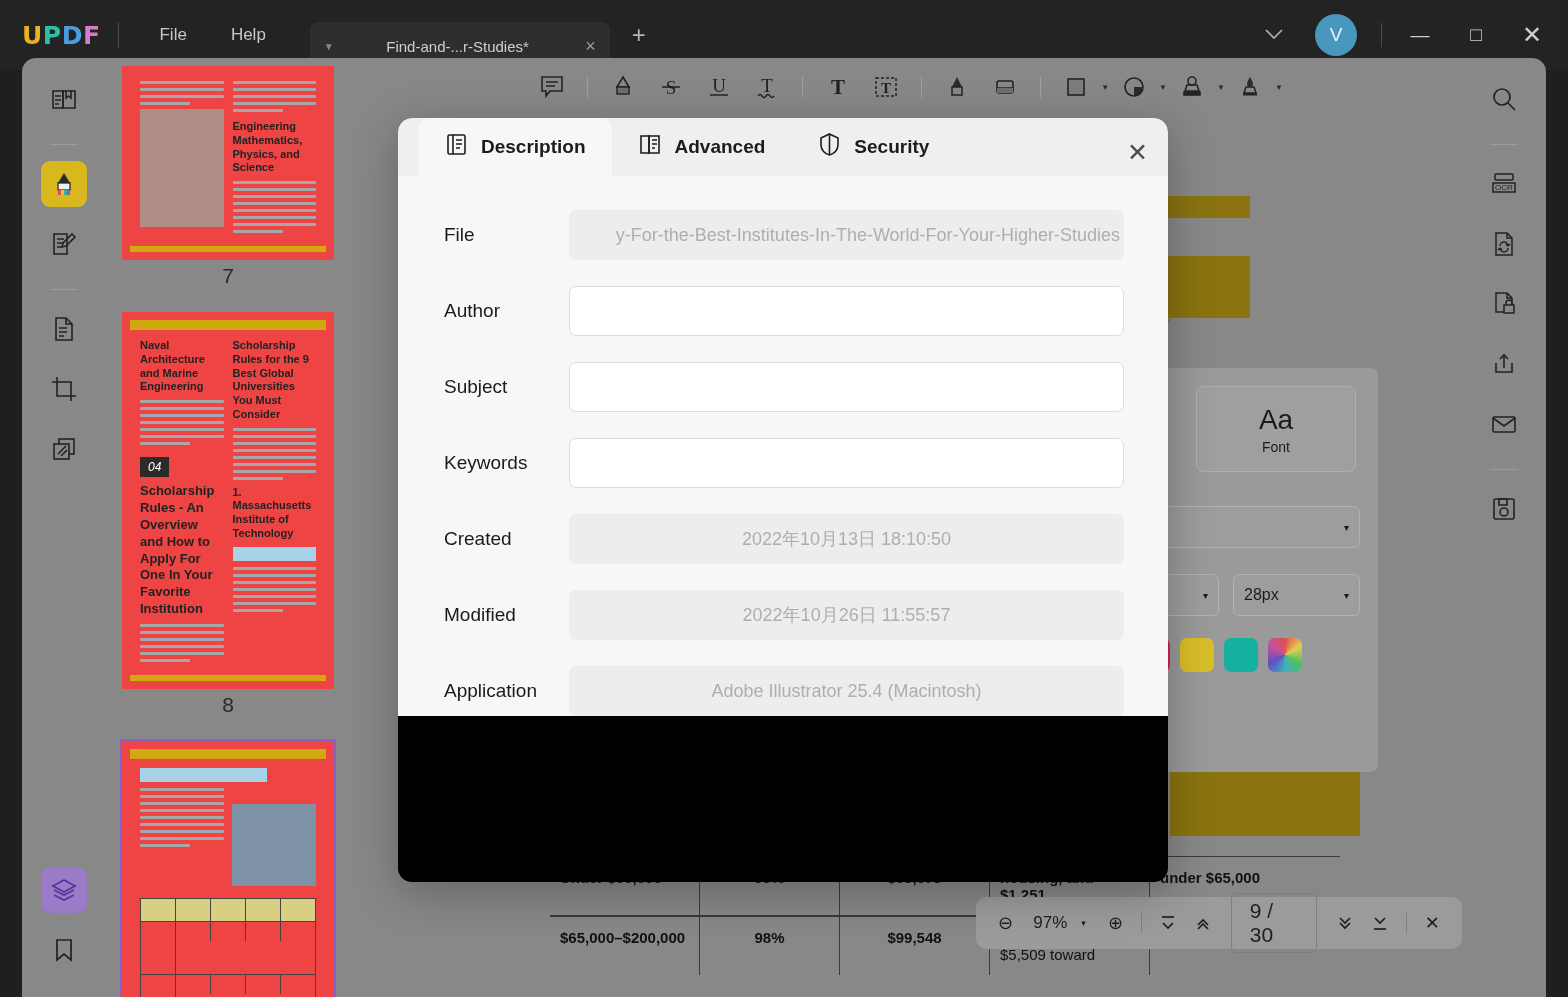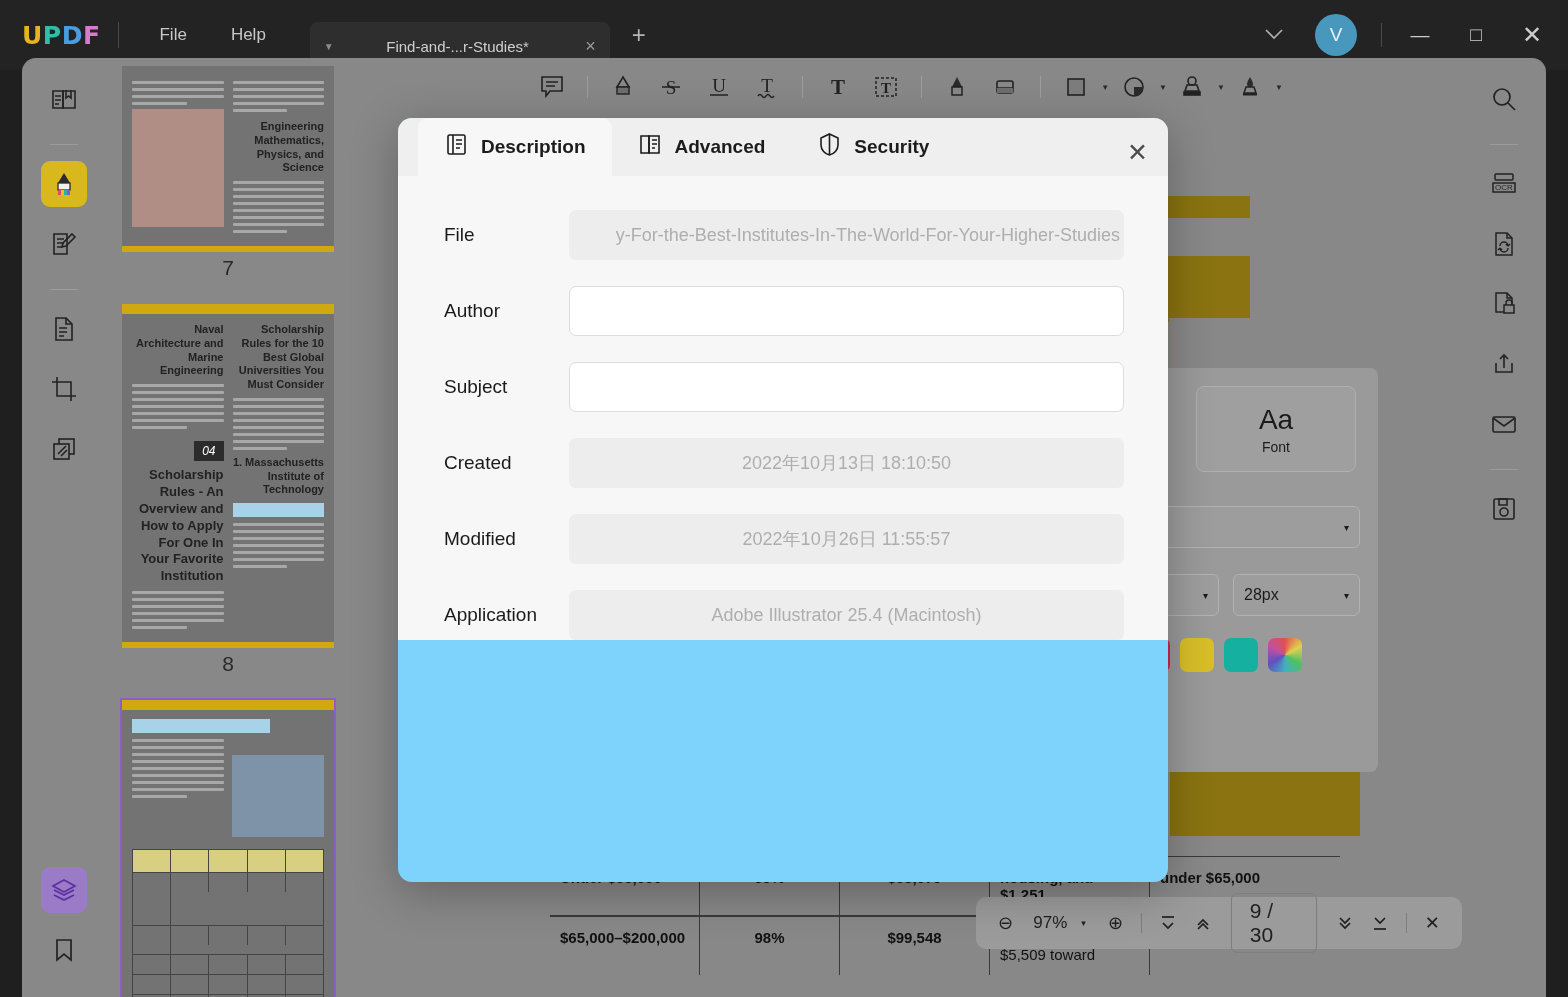--- a/index.html
+++ b/index.html
@@ -64,21 +64,21 @@
 
   
   .thumbs {
     position: absolute; left: 84px; top: 0; width: 244px; height: 939px;
     overflow: hidden; padding-top: 8px;
   }
   .thumb-wrap { display: flex; flex-direction: column; align-items: center; }
   .thumb-card { width: 212px; background: #cfcfcf; margin-bottom: 4px; position: relative; }
   .thumb-card.sel { outline: 2px solid #8a5fc8; }
   .thumb-num { font-size: 21px; color: #2a2a2a; margin-bottom: 24px; text-align: center; }
-  .tpage { background: #737373; padding: 0; position: relative; text-align: right; }
+  .tpage { background: #ef4444; padding: 8px; position: relative; }
   .tbar-top { height: 10px; background: #cfa90f; }
   .tbar-bot { height: 6px; background: #cfa90f; }
   .tbody { padding: 9px 10px; display: flex; gap: 9px; }
   .tcol { flex: 1; }
   .tline { height: 3px; background: #a8a8a8; margin-bottom: 4px; border-radius: 1px; }
   .tline.s { width: 60%; }
   .tbig { background: #2b2b2b; color: #fff; font-size: 12px; font-style: italic; padding: 3px 8px; display: inline-block; margin: 8px 0 6px; }
   .tbold { font-size: 11px; font-weight: bold; color: #222; line-height: 1.25; margin-bottom: 6px; }
   .timg { background: #9eaec0; height: 76px; margin-bottom: 6px; }
   .thl { background: #a8d2e8; height: 14px; margin-bottom: 6px; }
@@ -148,21 +148,21 @@
     border: 1px solid #7e7e7e; border-radius: 6px; padding: 5px 18px; font-size: 21px; margin: 0 8px;
   }
 
   
   .rail-right {
     position: absolute; right: 0; top: 0; width: 84px; height: 939px;
     display: flex; flex-direction: column; align-items: center; padding-top: 18px;
   }
   .modal {
     position: absolute; left: 398px; top: 118px; width: 770px; height: 764px;
-    background: #7dd3fc; border-radius: 14px; box-shadow: 0 10px 46px rgba(0,0,0,.28);
+    background: #000000; border-radius: 14px; box-shadow: 0 10px 46px rgba(0,0,0,.28);
     overflow: hidden;
   }
   .modal-tabs { position: relative; height: 58px; display: flex; padding-left: 20px; }
   .mtab {
     display: flex; align-items: center; gap: 12px; padding: 0 26px; height: 58px;
     font-size: 19px; font-weight: bold; color: #1c1c1c; border-radius: 10px 10px 0 0;
   }
   .mtab.active { background: #f7f7f7; }
   .modal-head { background: #efefef; }
   .modal-close { position: absolute; right: 20px; top: 22px; font-size: 25px; color: #4c4c4c; line-height: 1; }
@@ -319,21 +319,21 @@
               <div class="tbar-top"></div>
               <div class="tbody">
                 <div class="tcol">
                   <div class="tbold">Naval Architecture and Marine Engineering</div>
                   <div class="tline"></div><div class="tline"></div><div class="tline"></div><div class="tline"></div><div class="tline"></div><div class="tline"></div><div class="tline s"></div>
                   <div class="tbig">04</div>
                   <div class="tbold" style="font-size:13px;line-height:1.3">Scholarship Rules - An Overview and How to Apply For One In Your Favorite Institution</div>
                   <div class="tline"></div><div class="tline"></div><div class="tline"></div><div class="tline"></div><div class="tline"></div><div class="tline s"></div>
                 </div>
                 <div class="tcol">
-                  <div class="tbold">Scholarship Rules for the 10 Best Global Universities You Must Consider</div>
+                  <div class="tbold">Scholarship Rules for the 9 Best Global Universities You Must Consider</div>
                   <div class="tline"></div>
                     <div class="tline"></div>
                     <div class="tline"></div>
                     <div class="tline"></div>
                     <div class="tline"></div>
                     <div class="tline"></div>
                     <div class="tline"></div>
                     <div class="tline s"></div>
                   <div class="tbold" style="margin-top:6px">1. Massachusetts Institute of Technology</div>
                   <div class="thl"></div>
@@ -727,20 +727,24 @@
       <div class="row">
         <div class="row-label">Author</div>
         <div class="field rw"></div>
       </div>
 
       <div class="row">
         <div class="row-label">Subject</div>
         <div class="field rw"></div>
       </div>
 
+      <div class="row">
+        <div class="row-label">Keywords</div>
+        <div class="field rw"></div>
+      </div>
 
       <div class="row">
         <div class="row-label">Created</div>
         <div class="field ro">2022年10月13日 18:10:50</div>
       </div>
 
       <div class="row">
         <div class="row-label">Modified</div>
         <div class="field ro">2022年10月26日 11:55:57</div>
       </div>

